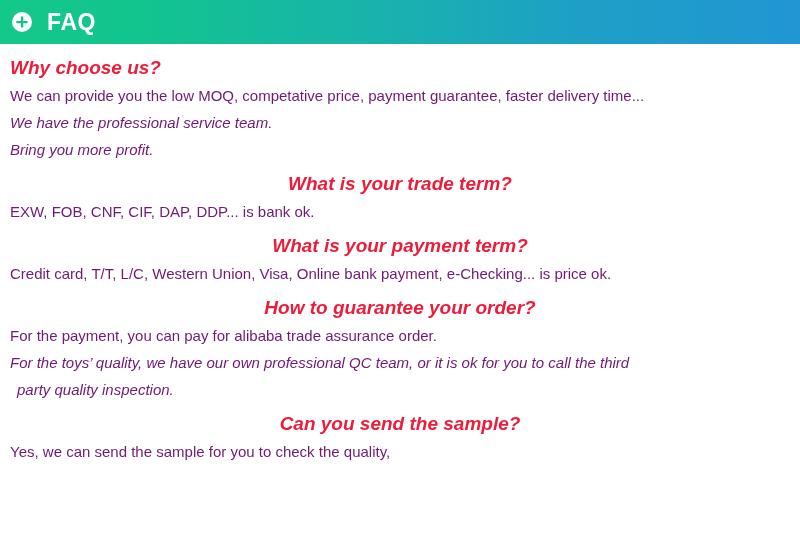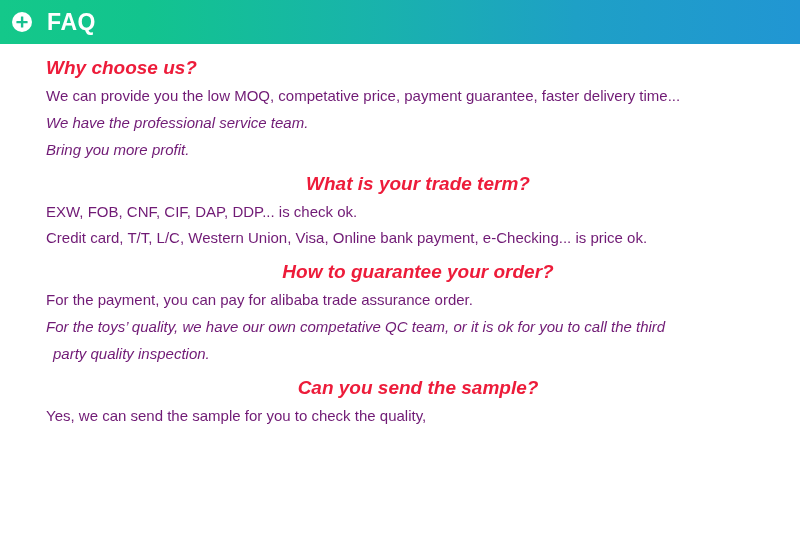--- a/index.html
+++ b/index.html
@@ -44,21 +44,20 @@
     font-weight: bold;
     letter-spacing: 0.6px;
     line-height: 1;
     font-family: "Liberation Sans", sans-serif;
   }
 
   
   .faq-body {
     padding: 0 10px 0 10px;
     box-sizing: border-box;
-    margin-left: 36px;
   }
   .qa-block {
     margin: 0;
   }
   .question {
     color: #ed1c3a;
     font-style: italic;
     font-weight: bold;
     font-size: 19px;
     line-height: 1.0;
@@ -102,31 +101,32 @@
 
     <div class="qa-block">
       <div class="question sp-q1">Why choose us?</div>
       <div class="answer sp-a">We can provide you the low MOQ, competative price, payment guarantee, faster delivery time...</div>
       <div class="answer sp-a2">We have the professional service team.</div>
       <div class="answer sp-a2">Bring you more profit.</div>
     </div>
 
     <div class="qa-block">
       <div class="question sp-q">What is your trade term?</div>
-      <div class="answer sp-a">EXW, FOB, CNF, CIF, DAP, DDP... is check ok.</div>
+      <div class="answer sp-a">EXW, FOB, CNF, CIF, DAP, DDP... is bank ok.</div>
     </div>
 
     <div class="qa-block">
+      <div class="question sp-q">What is your payment term?</div>
       <div class="answer sp-a">Credit card, T/T, L/C, Western Union, Visa, Online bank payment, e-Checking... is price ok.</div>
     </div>
 
     <div class="qa-block">
       <div class="question sp-q">How to guarantee your order?</div>
       <div class="answer sp-a">For the payment, you can pay for alibaba trade assurance order.</div>
-      <div class="answer sp-a2">For the toys’ quality, we have our own competative QC team, or it is ok for you to call the third</div>
+      <div class="answer sp-a2">For the toys’ quality, we have our own professional QC team, or it is ok for you to call the third</div>
       <div class="answer sp-a2 indent">party quality inspection.</div>
     </div>
 
     <div class="qa-block">
       <div class="question sp-q">Can you send the sample?</div>
       <div class="answer sp-a">Yes, we can send the sample for you to check the quality,</div>
     </div>
 
 
   </div>

